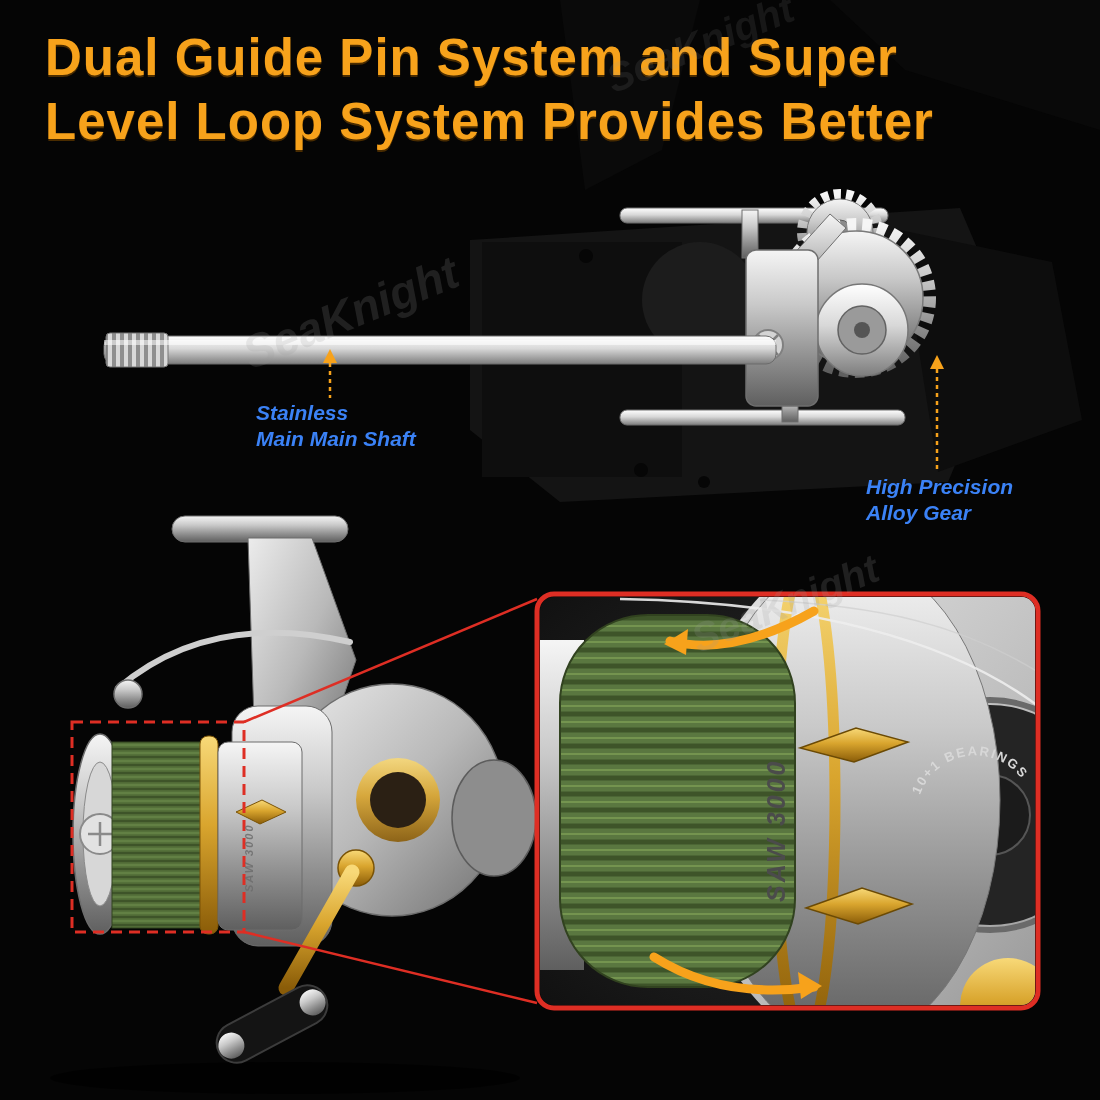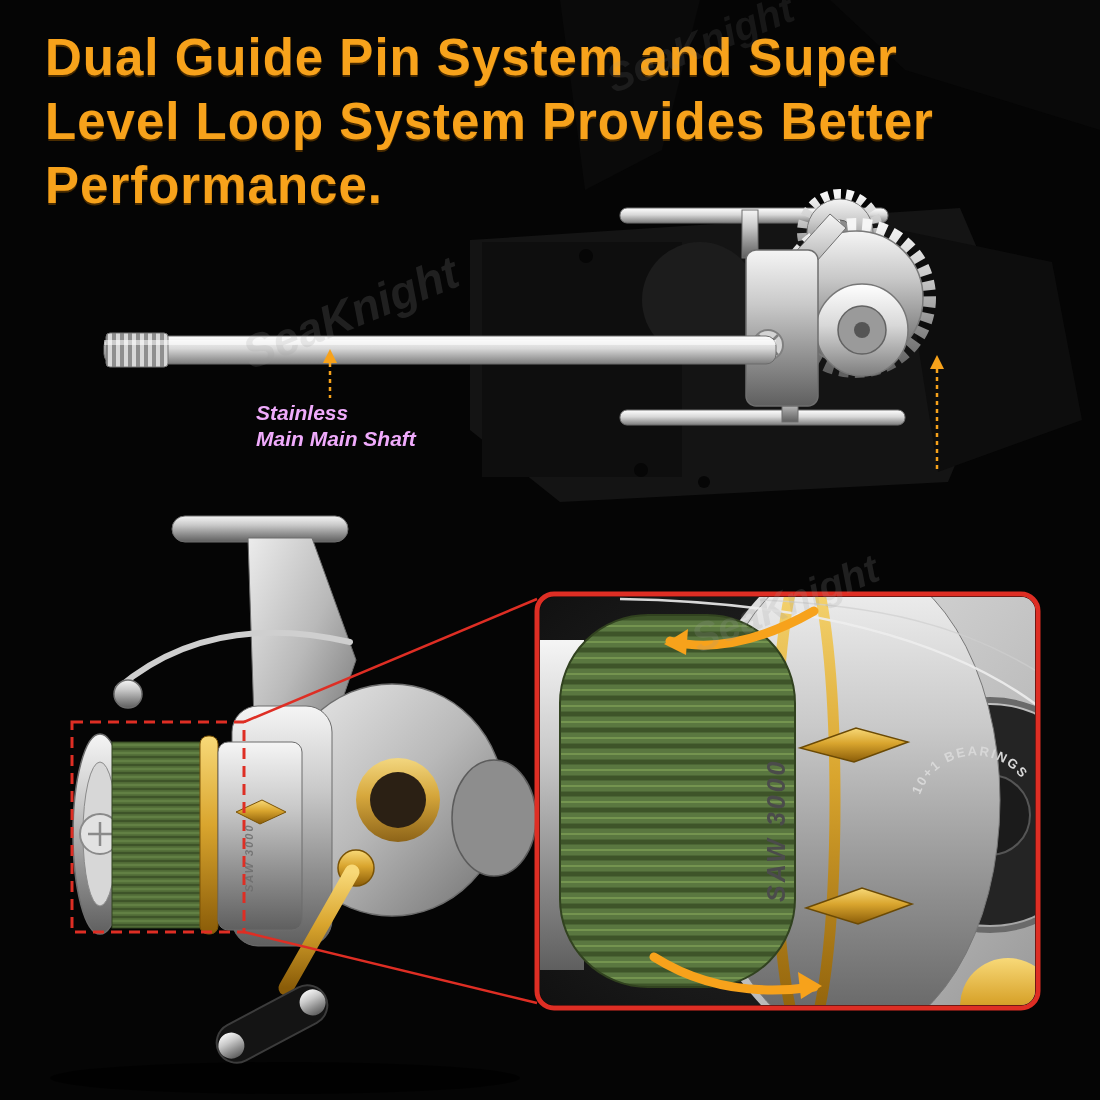--- a/index.html
+++ b/index.html
@@ -18,21 +18,21 @@
   
   .wm{
     position:absolute;color:#9a9a9a;opacity:.18;font-weight:700;font-style:italic;
     transform-origin:0 0;white-space:nowrap;pointer-events:none;
   }
   .wm1{left:235px;top:330px;font-size:46px;transform:rotate(-22deg);}
   .wm2{left:685px;top:620px;font-size:40px;transform:rotate(-22deg);}
   .wm3{left:600px;top:60px;font-size:40px;transform:rotate(-22deg);opacity:.12;}
   
   .callout{
-    position:absolute;color:#f0abfc;font-weight:700;font-style:italic;
+    position:absolute;color:#3b82f6;font-weight:700;font-style:italic;
     font-size:21px;line-height:26px;
   }
   .callout-shaft{left:256px;top:400px;}
   .callout-gear{left:866px;top:474px;}
   
   .spool-model-big{
     position:absolute;left:762px;top:902px;color:#4b4b4b;font-weight:800;
     font-style:italic;font-size:25px;letter-spacing:3px;
     transform-origin:0 0;transform:rotate(-90deg);white-space:nowrap;
   }
@@ -237,29 +237,32 @@
           <polygon points="822,986 798,972 801,999" fill="#F7A21B"></polygon>
         </g>
       </g>
       <rect x="537" y="594" width="501" height="414" rx="17" fill="none" stroke="#DE2E24" stroke-width="5"></rect>
     </g>
   </svg>
 
   <div class="headline">
     <span>Dual Guide Pin System and Super</span>
     <span>Level Loop System Provides Better</span>
-    <span>Performance.</span>
   </div>
 
   <div class="wm wm1">SeaKnight</div>
   <div class="wm wm2">SeaKnight</div>
   <div class="wm wm3">SeaKnight</div>
 
   <div class="callout callout-shaft">
     <div>Stainless</div>
     <div>Main Main Shaft</div>
   </div>
 
+  <div class="callout callout-gear">
+    <div>High Precision</div>
+    <div>Alloy Gear</div>
+  </div>
 
   <div class="spool-model-big">SAW 3000</div>
   <div class="spool-model-small">SAW 3000</div>
 
 </div>
 
 </body></html>

